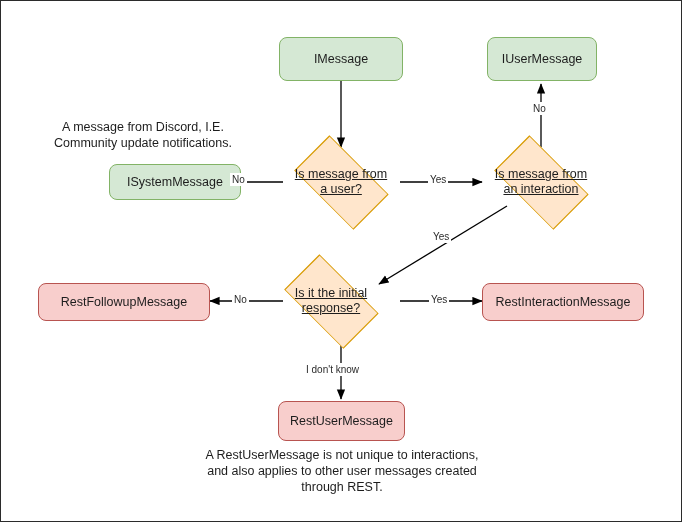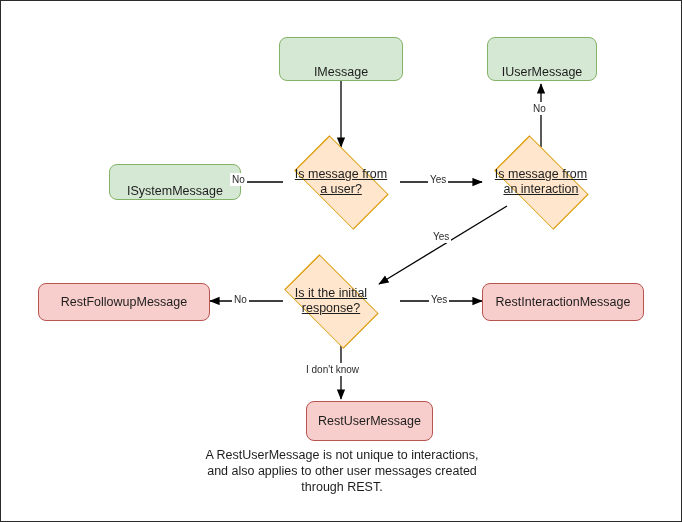--- a/index.html
+++ b/index.html
@@ -42,21 +42,20 @@
     z-index: 3;
   }
   .box {
     border-radius: 8px;
     border: 1px solid #82b366;
     background: #d5e8d4;
   }
   .box.green {
     border-color: #82b366;
     background: #d5e8d4;
-    align-items: flex-end;
   }
   .box.pink {
     border-color: #b85450;
     background: #f8cecc;
   }
 
   
   .diamond {
     position: absolute;
     z-index: 3;
@@ -192,38 +191,42 @@
   </div>
 
   <div class="node box pink" style="left:37px; top:282px; width:172px; height:38px;">
     <span>RestFollowupMessage</span>
   </div>
 
   <div class="node box pink" style="left:481px; top:282px; width:162px; height:38px;">
     <span>RestInteractionMessage</span>
   </div>
 
-  <div class="node box pink" style="left:277px; top:400px; width:127px; height:40px;margin-left:28px;">
+  <div class="node box pink" style="left:277px; top:400px; width:127px; height:40px;">
     <span>RestUserMessage</span>
   </div>
 
   <div class="edge-label" style="left:229px; top:172px;">No</div>
 
   <div class="edge-label" style="left:427px; top:172px;">Yes</div>
 
   <div class="edge-label" style="left:530px; top:101px;">No</div>
 
   <div class="edge-label" style="left:430px; top:229px;">Yes</div>
 
   <div class="edge-label" style="left:231px; top:292px;">No</div>
 
   <div class="edge-label" style="left:428px; top:292px;">Yes</div>
 
   <div class="edge-label" style="left:303px; top:362px;">I don't know</div>
 
+  <div class="note" style="left:42px; top:118px; width:200px;">
+    <div>A message from Discord, I.E.</div>
+    <div>Community update notifications.</div>
+  </div>
 
   <div class="note" style="left:161px; top:446px; width:360px;">
     <div>A RestUserMessage is not unique to interactions,</div>
     <div>and also applies to other user messages created</div>
     <div>through REST.</div>
   </div>
 
 </div>
 
 </body></html>

